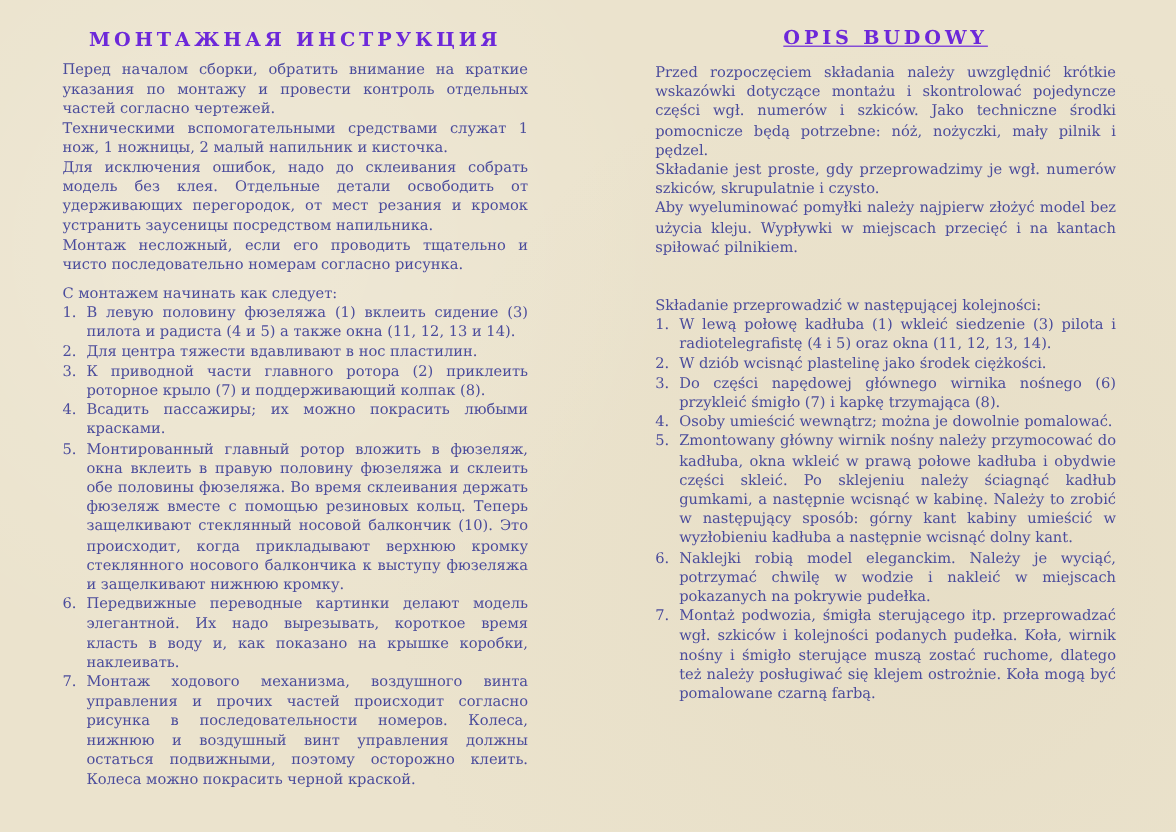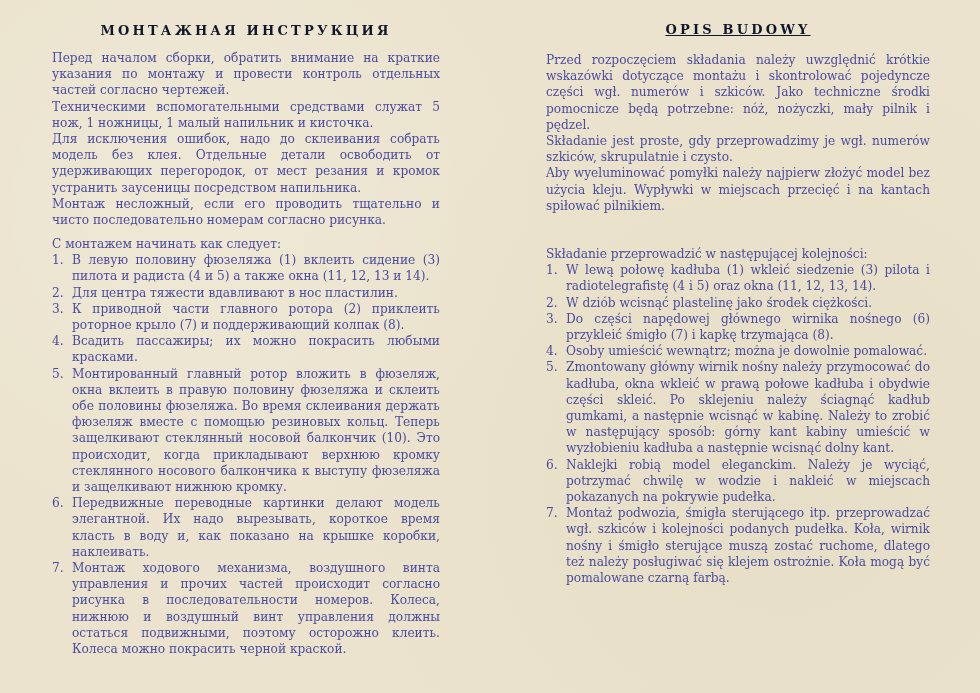--- a/index.html
+++ b/index.html
@@ -28,23 +28,23 @@
       width: 388px;
     }
     .col-right {
       left: 546px;
       width: 384px;
     }
     .title {
       text-align: center;
       font-family: "DejaVu Serif", serif;
       font-weight: bold;
-      font-size: 13px;
+      font-size: 16px;
       letter-spacing: 3.2px;
-      color: #0f172a;
+      color: #6d28d9;
       margin: 0;
       position: absolute;
       left: 0;
       right: 0;
     }
     .col-left .title { top: 23px; }
     .col-right .title { top: 22px; text-decoration: underline; }
     .block {
       position: absolute;
       left: 0;
@@ -84,21 +84,21 @@
     }
   </style>
 </head>
 <body>
 
 <section class="page col-left">
   <h1 class="title">МОНТАЖНАЯ ИНСТРУКЦИЯ</h1>
 
   <div class="block intro">
     <p>Перед началом сборки, обратить внимание на краткие указания по монтажу и провести контроль отдельных частей согласно чертежей.</p>
-    <p>Техническими вспомогательными средствами служат 5 нож, 1 ножницы, 1 малый напильник и кисточка.</p>
+    <p>Техническими вспомогательными средствами служат 1 нож, 1 ножницы, 2 малый напильник и кисточка.</p>
     <p>Для исключения ошибок, надо до склеивания собрать модель без клея. Отдельные детали освободить от удерживающих перегородок, от мест резания и кромок устранить заусеницы посредством напильника.</p>
     <p>Монтаж несложный, если его проводить тщательно и чисто последовательно номерам согласно рисунка.</p>
   </div>
 
   <div class="block steps">
     <p class="steps-head">С монтажем начинать как следует:</p>
     <ol class="list">
       <li><span class="num">1.</span><span>В левую половину фюзеляжа (1) вклеить сидение (3) пилота и радиста (4 и 5) а также окна (11, 12, 13 и 14).</span></li>
       <li><span class="num">2.</span><span>Для центра тяжести вдавливают в нос пластилин.</span></li>
       <li><span class="num">3.</span><span>К приводной части главного ротора (2) приклеить роторное крыло (7) и поддерживающий колпак (8).</span></li>

